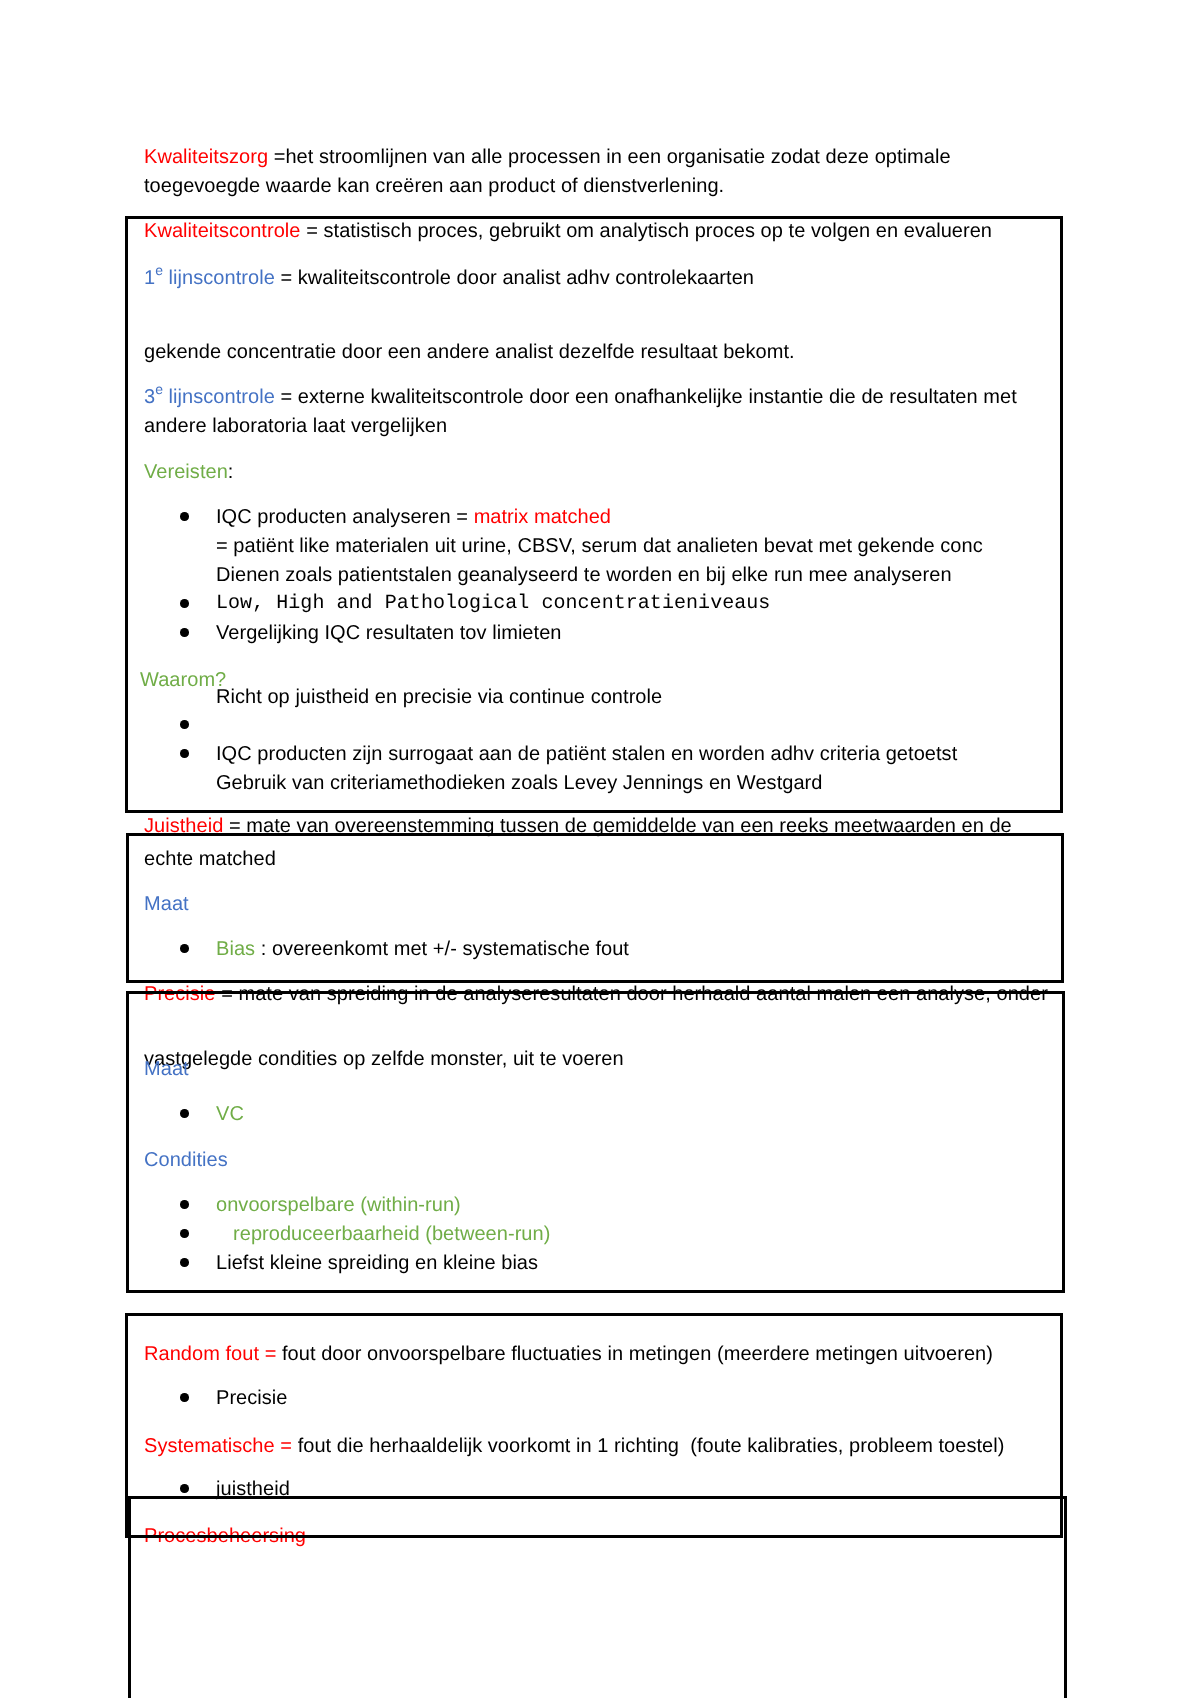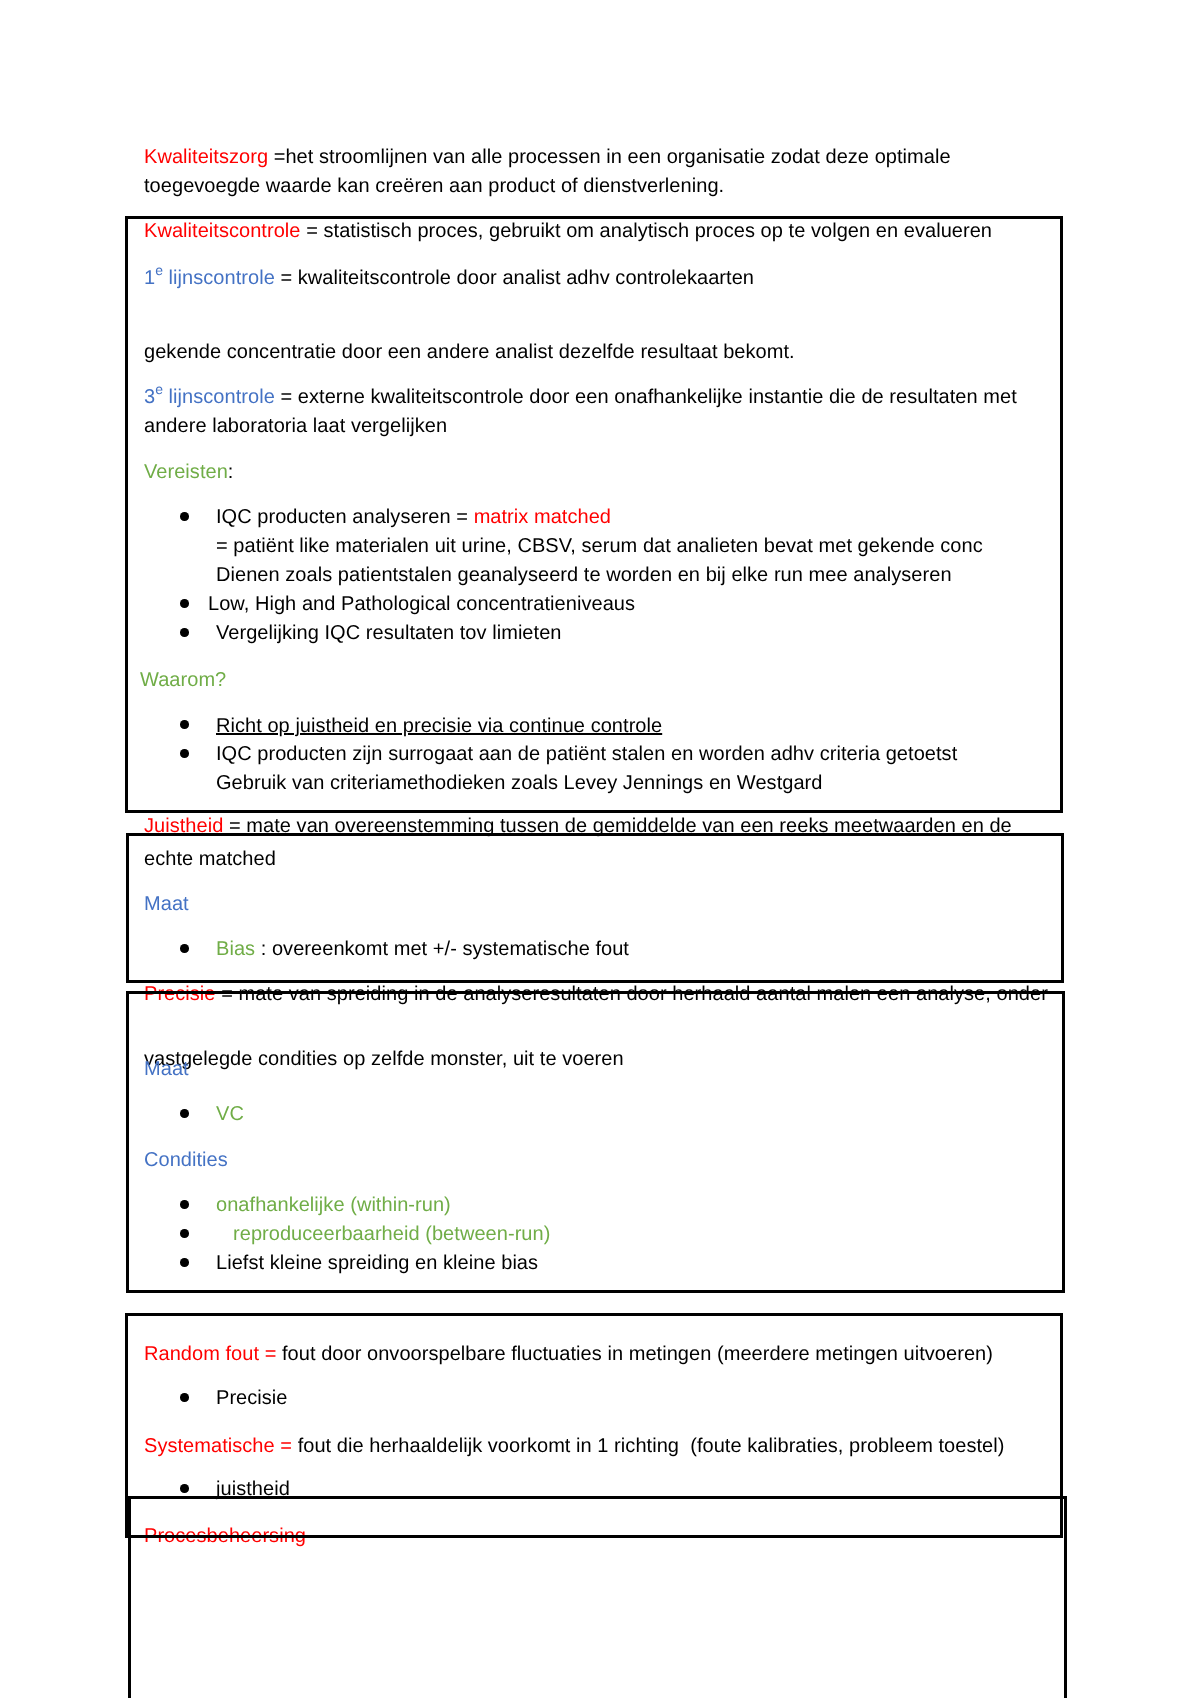--- a/index.html
+++ b/index.html
@@ -35,29 +35,29 @@
   <div class="ln" style="left:144px;top:416px;">andere laboratoria laat vergelijken</div>
 
   <div class="ln" style="left:144px;top:462px;"><span class="green">Vereisten</span><span>:</span></div>
 
   <div class="bul" style="left:180px;top:512px;" aria-label="•"></div>
   <div class="ln" style="left:216px;top:507px;"><span>IQC producten analyseren = </span><span class="red">matrix matched</span></div>
   <div class="ln" style="left:216px;top:536px;">= patiënt like materialen uit urine, CBSV, serum dat analieten bevat met gekende conc</div>
   <div class="ln" style="left:216px;top:565px;">Dienen zoals patientstalen geanalyseerd te worden en bij elke run mee analyseren</div>
 
   <div class="bul" style="left:180px;top:599px;" aria-label="•"></div>
-  <div class="ln" style="left:208px;top:594px;">Low, High and Pathological concentratieniveaus</div>
+  <div class="ln" style="left:216px;top:594px;font-family:Liberation Mono, monospace;">Low, High and Pathological concentratieniveaus</div>
 
   <div class="bul" style="left:180px;top:628px;" aria-label="•"></div>
   <div class="ln" style="left:216px;top:623px;">Vergelijking IQC resultaten tov limieten</div>
 
   <div class="ln" style="left:140px;top:670px;"><span class="green">Waarom?</span></div>
 
   <div class="bul" style="left:180px;top:720px;" aria-label="•"></div>
-  <div class="ln" style="left:216px;top:716px;text-decoration:underline;">Richt op juistheid en precisie via continue controle</div>
+  <div class="ln" style="left:216px;top:687px;">Richt op juistheid en precisie via continue controle</div>
 
   <div class="bul" style="left:180px;top:749px;" aria-label="•"></div>
   <div class="ln" style="left:216px;top:744px;">IQC producten zijn surrogaat aan de patiënt stalen en worden adhv criteria getoetst</div>
   <div class="ln" style="left:216px;top:773px;">Gebruik van criteriamethodieken zoals Levey Jennings en Westgard</div>
 
   <div class="ln" style="left:144px;top:816px;"><span class="red">Juistheid</span><span> = mate van overeenstemming tussen de gemiddelde van een reeks meetwaarden en de</span></div>
 
   <div class="tb" style="left:126px;top:833px;width:938px;height:150px;"></div>
   <div class="ln" style="left:144px;top:849px;">echte matched</div>
   <div class="ln" style="left:144px;top:894px;"><span class="blue">Maat</span></div>
@@ -66,21 +66,21 @@
 
   <div class="ln" style="left:144px;top:984px;"><span class="red">Precisie</span><span> = mate van spreiding in de analyseresultaten door herhaald aantal malen een analyse, onder</span></div>
 
   <div class="tb" style="left:126px;top:991px;width:939px;height:302px;"></div>
   <div class="ln" style="left:144px;top:1013px;margin-top:36px;">vastgelegde condities op zelfde monster, uit te voeren</div>
   <div class="ln" style="left:144px;top:1059px;"><span class="blue">Maat</span></div>
   <div class="bul" style="left:180px;top:1109px;" aria-label="•"></div>
   <div class="ln" style="left:216px;top:1104px;"><span class="green">VC</span></div>
   <div class="ln" style="left:144px;top:1150px;"><span class="blue">Condities</span></div>
   <div class="bul" style="left:180px;top:1200px;" aria-label="•"></div>
-  <div class="ln" style="left:216px;top:1195px;"><span class="green">onafhankelijke (within-run)</span></div>
+  <div class="ln" style="left:216px;top:1195px;"><span class="green">onvoorspelbare (within-run)</span></div>
   <div class="bul" style="left:180px;top:1229px;" aria-label="•"></div>
   <div class="ln" style="left:233px;top:1224px;"><span class="green">reproduceerbaarheid (between-run)</span></div>
   <div class="bul" style="left:180px;top:1258px;" aria-label="•"></div>
   <div class="ln" style="left:216px;top:1253px;">Liefst kleine spreiding en kleine bias</div>
 
   <div class="tb" style="left:125px;top:1313px;width:938px;height:225px;"></div>
   <div class="ln" style="left:144px;top:1344px;"><span class="red">Random fout</span><span class="red"> = </span><span>fout door onvoorspelbare fluctuaties in metingen (meerdere metingen uitvoeren)</span></div>
   <div class="bul" style="left:180px;top:1393px;" aria-label="•"></div>
   <div class="ln" style="left:216px;top:1388px;">Precisie</div>
 

